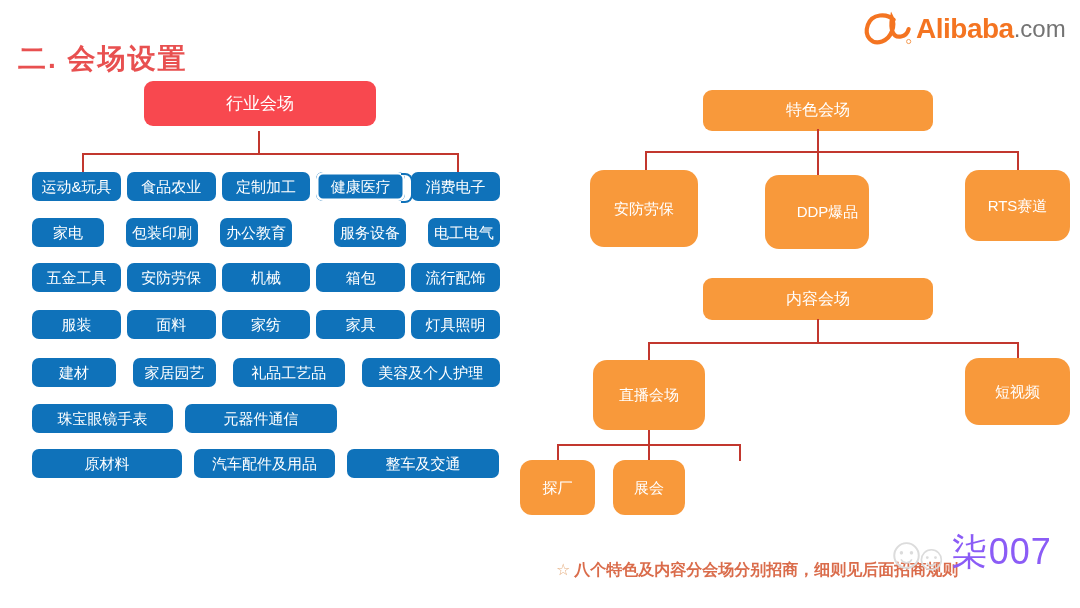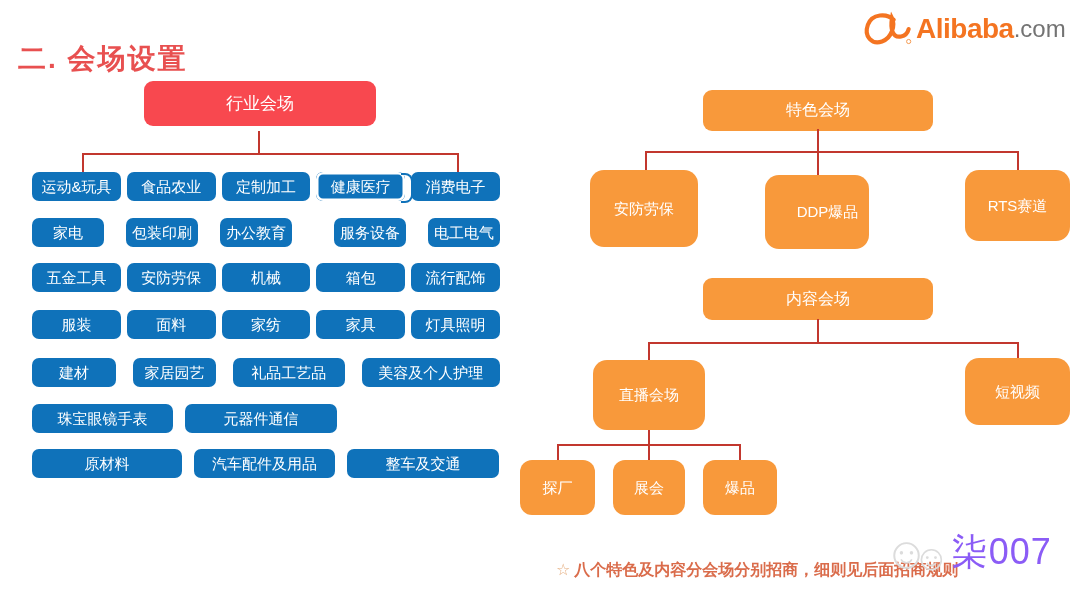--- a/index.html
+++ b/index.html
@@ -151,14 +151,13 @@
     <span class="wm-text">柒007</span>
   </div>
 
 <div class="box orange child" style="left: 590px; top: 170px; width: 108px; height: 77px;">安防劳保</div>
     <div class="box orange child" style="left: 765px; top: 175px; width: 104px; height: 74px; padding-left: 21px;">DDP爆品</div>
     <div class="box orange child" style="left: 965px; top: 170px; width: 105px; height: 71px;">RTS赛道</div>
     <div class="box orange child" style="left: 593px; top: 360px; width: 112px; height: 70px;">直播会场</div>
     <div class="box orange child" style="left: 965px; top: 358px; width: 105px; height: 67px;">短视频</div>
     <div class="box orange small" style="left: 520px; top: 460px; width: 75px; height: 55px;">探厂</div>
     <div class="box orange small" style="left: 613px; top: 460px; width: 72px; height: 55px;">展会</div>
-    <div class="box orange small" style="left: 703px; top: 460px; width: 74px; height: 55px;">爆品</div>
   </div>
 
 </body></html>

